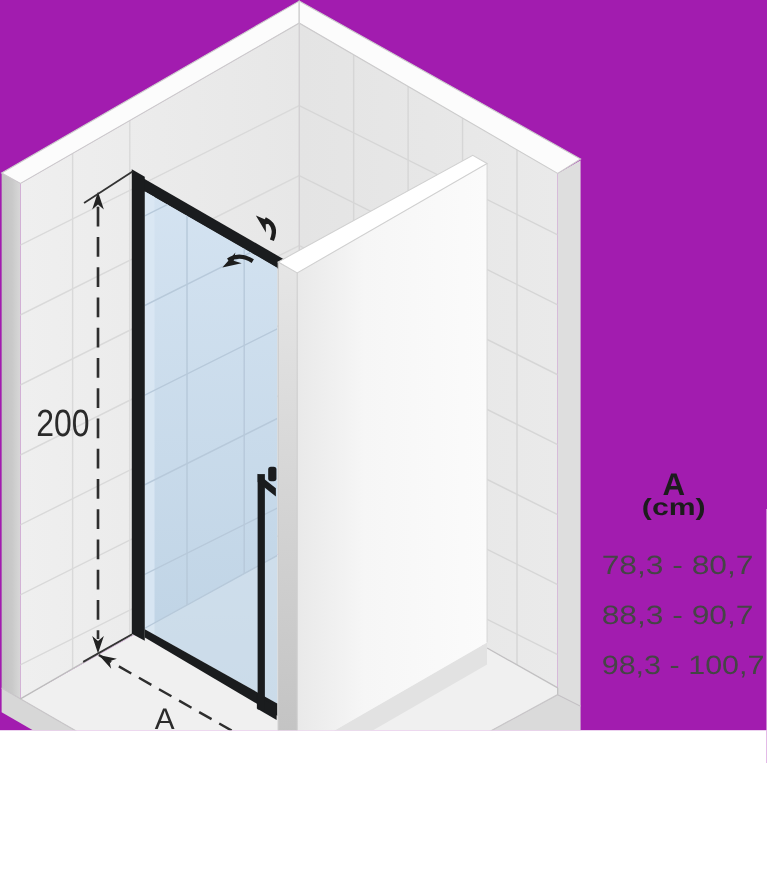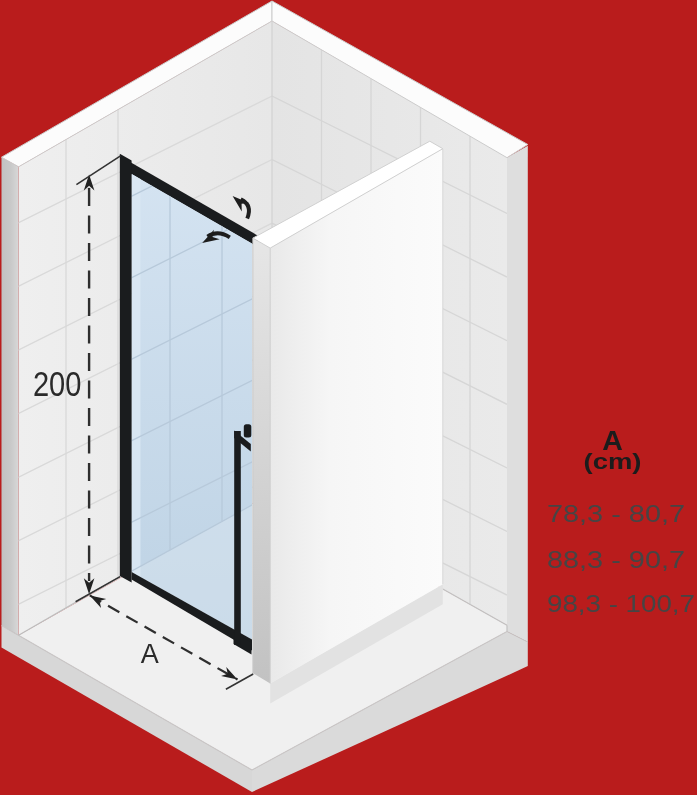--- a/index.html
+++ b/index.html
@@ -1,16 +1,16 @@
 <!DOCTYPE html>
 <html><head>
 <meta charset="utf-8">
 <style>
   html,body{margin:0;padding:0;background:#ffffff;}
-  #stage{position:relative;width:697px;height:795px;background:#b91c1c;overflow:hidden;
+  #stage{position:relative;width:697px;height:664px;background:#a21caf;overflow:hidden;
          font-family:"Liberation Sans", sans-serif;}
   svg{position:absolute;left:0;top:0;}
   text{font-family:"Liberation Sans", sans-serif;}
 </style>
 </head>
 <body>
 <div id="stage">
 <svg width="697" height="795" viewBox="0 0 697 795">
   <defs>
     <linearGradient id="gLeftWall" x1="0" y1="0" x2="1" y2="0">

